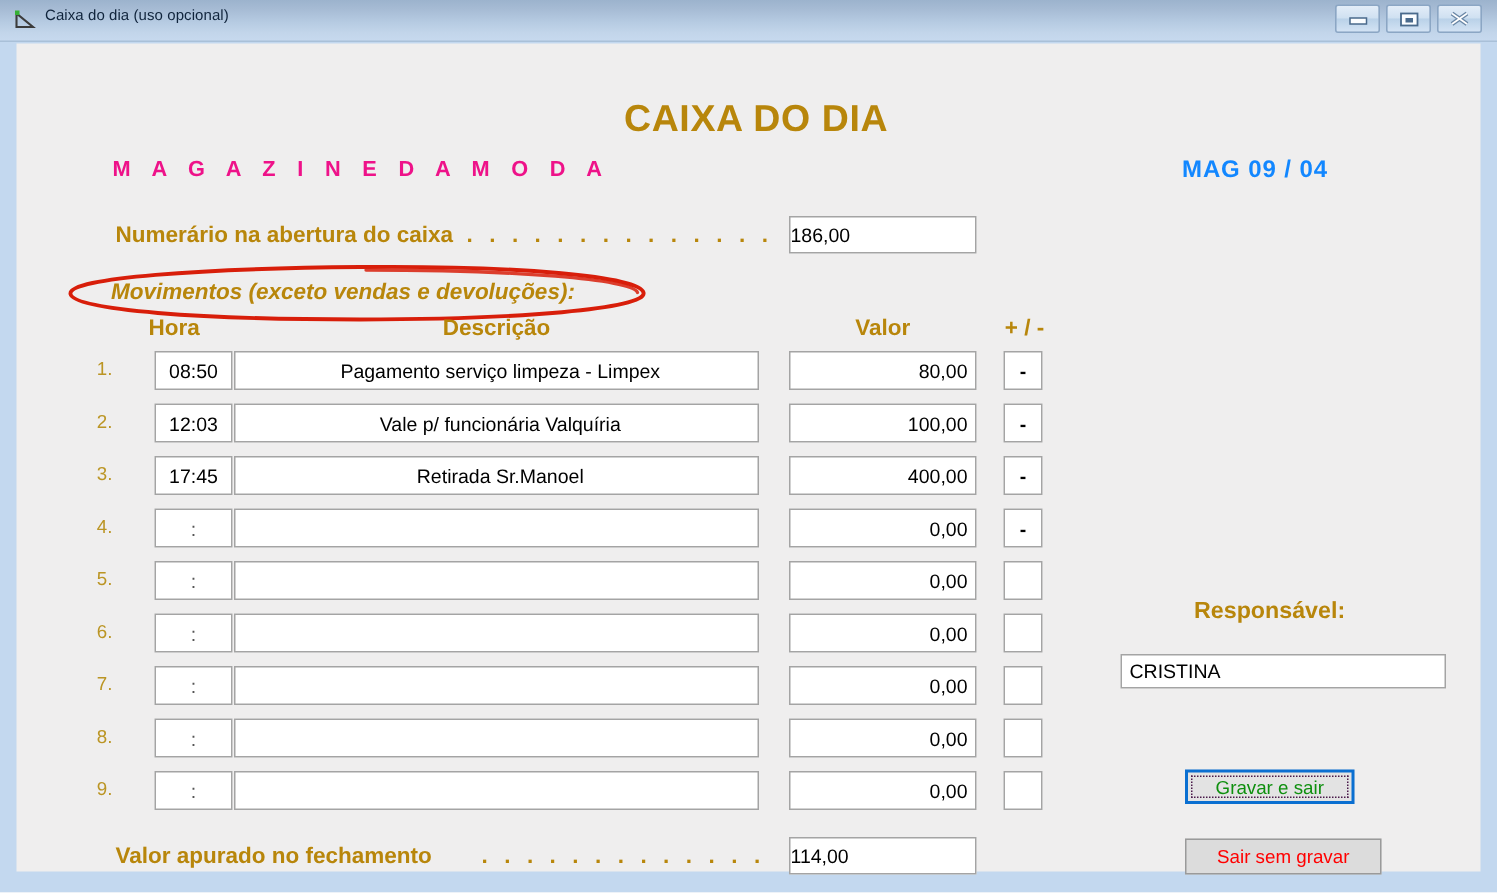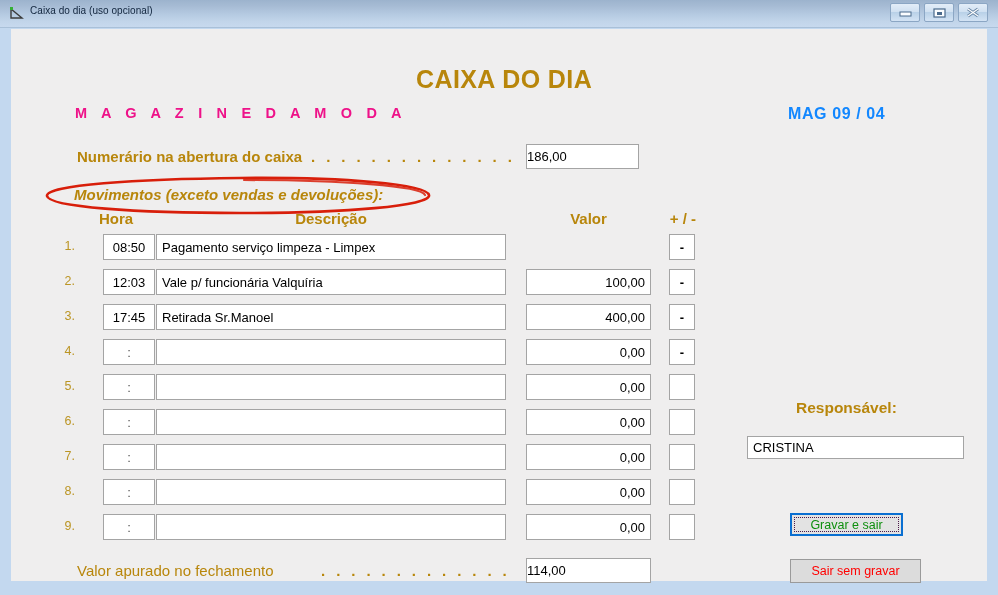--- a/index.html
+++ b/index.html
@@ -121,21 +121,21 @@
     font-size: 15px;
     font-weight: bold;
     color: #b8860b;
     letter-spacing: 3.4px;
     overflow: hidden;
     white-space: nowrap;
   }
   #opening-value {
     position: absolute;
     left: 515px; top: 115px;
-    width: 113px;
+    width: 125px;
     height: 25px;
   }
 
   
   #movements-heading {
     position: absolute;
     left: 63px; top: 157px;
     font-size: 15px;
     font-weight: bold;
     font-style: italic;
@@ -189,21 +189,21 @@
   }
   .f-hora {
     left: 68px; top: 0;
     width: 52px; height: 26px;
     text-align: center;
     margin-left: 24px;
   }
   .f-desc {
     left: 145px; top: 0;
     width: 350px; height: 26px;
-    text-align: left;
+    text-align: center;
     padding-left: 5px;
   }
   .f-valor {
     left: 515px; top: 0;
     width: 125px; height: 26px;
     text-align: right;
     padding-right: 5px;
   }
   .f-sign {
     left: 658px; top: 0;
@@ -212,21 +212,21 @@
     font-weight: bold;
     font-size: 13px;
   }
   .f-hora.empty { color: #555555; }
 
   
   #closing-label {
     position: absolute;
     left: 66px; top: 533px;
     font-size: 15px;
-    font-weight: normal;
+    font-weight: bold;
     color: #b8860b;
     white-space: nowrap;
   }
   #closing-leader {
     position: absolute;
     left: 310px; top: 533px;
     width: 195px;
     font-size: 15px;
     font-weight: bold;
     color: #b8860b;
@@ -352,20 +352,21 @@
     <div class="col-head" id="head-hora">Hora</div>
     <div class="col-head" id="head-desc">Descrição</div>
     <div class="col-head" id="head-valor">Valor</div>
     <div class="col-head" id="head-sign">+ / -</div>
 
     <div id="rows">
         <div class="row" style="top: 205px; width: 700px;">
           <div class="row-num">1.</div>
           <input type="text" class="fld f-hora" value="08:50" style="">
           <input type="text" class="fld f-desc" value="Pagamento serviço limpeza - Limpex" style="">
+          <input type="text" class="fld f-valor" value="80,00" style="">
           <input type="text" class="fld f-sign" value="-" style="">
         </div>
         <div class="row" style="top: 240px; width: 700px;">
           <div class="row-num">2.</div>
           <input type="text" class="fld f-hora" value="12:03" style="">
           <input type="text" class="fld f-desc" value="Vale p/ funcionária Valquíria" style="">
           <input type="text" class="fld f-valor" value="100,00" style="">
           <input type="text" class="fld f-sign" value="-" style="">
         </div>
         <div class="row" style="top: 275px; width: 700px;">

